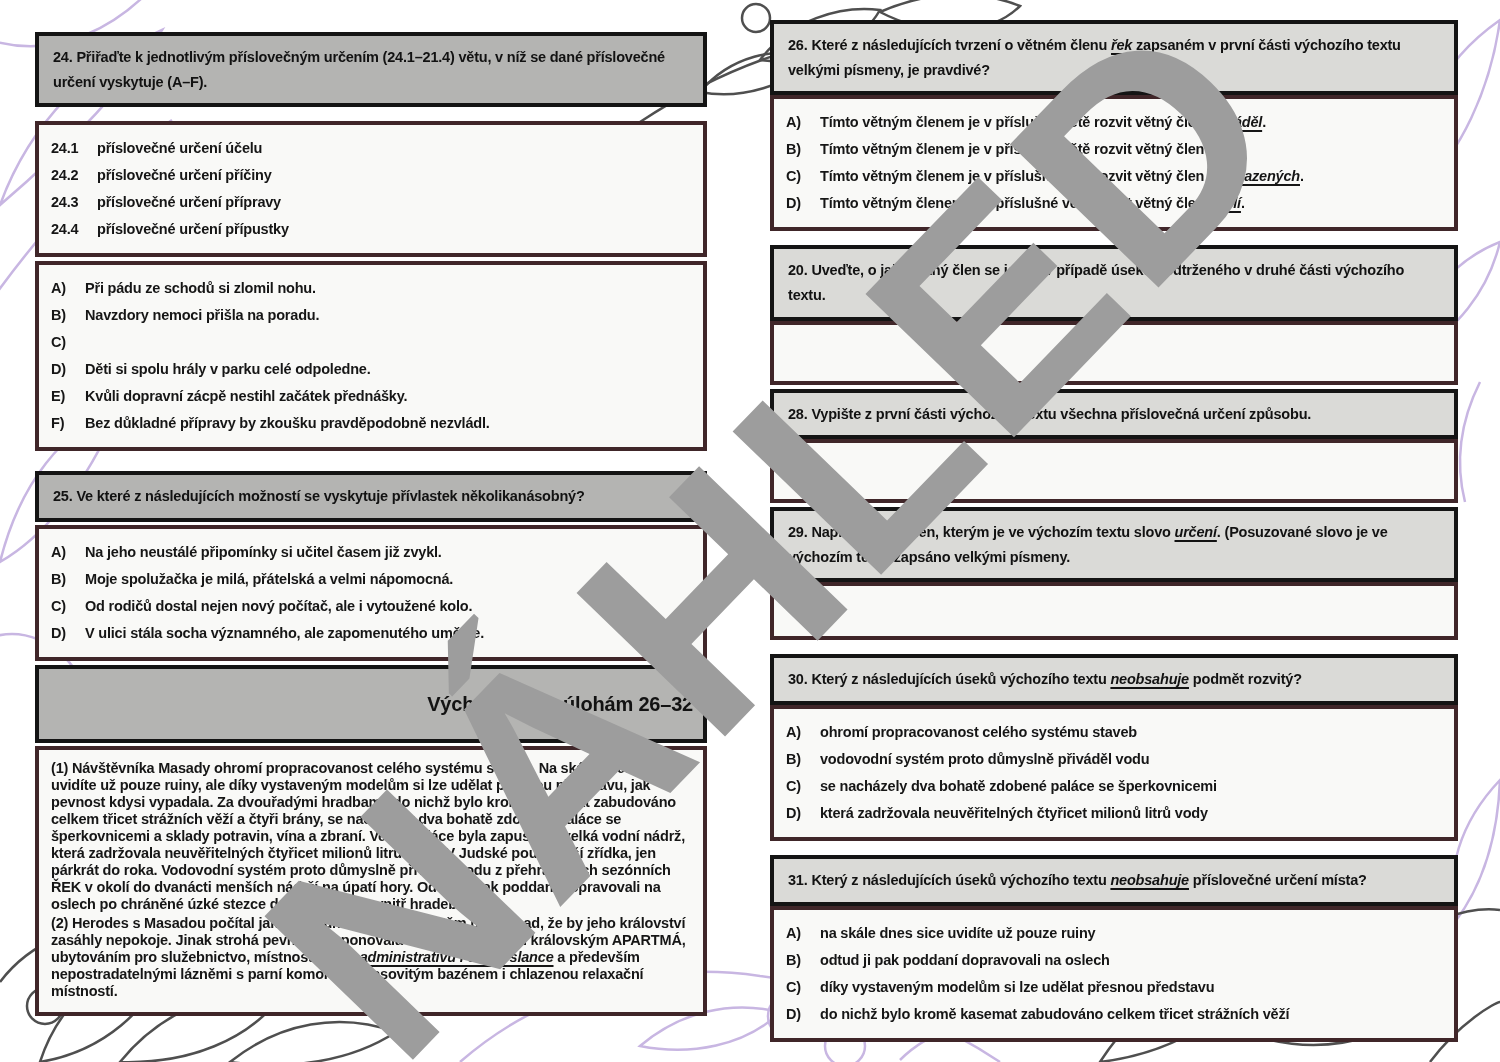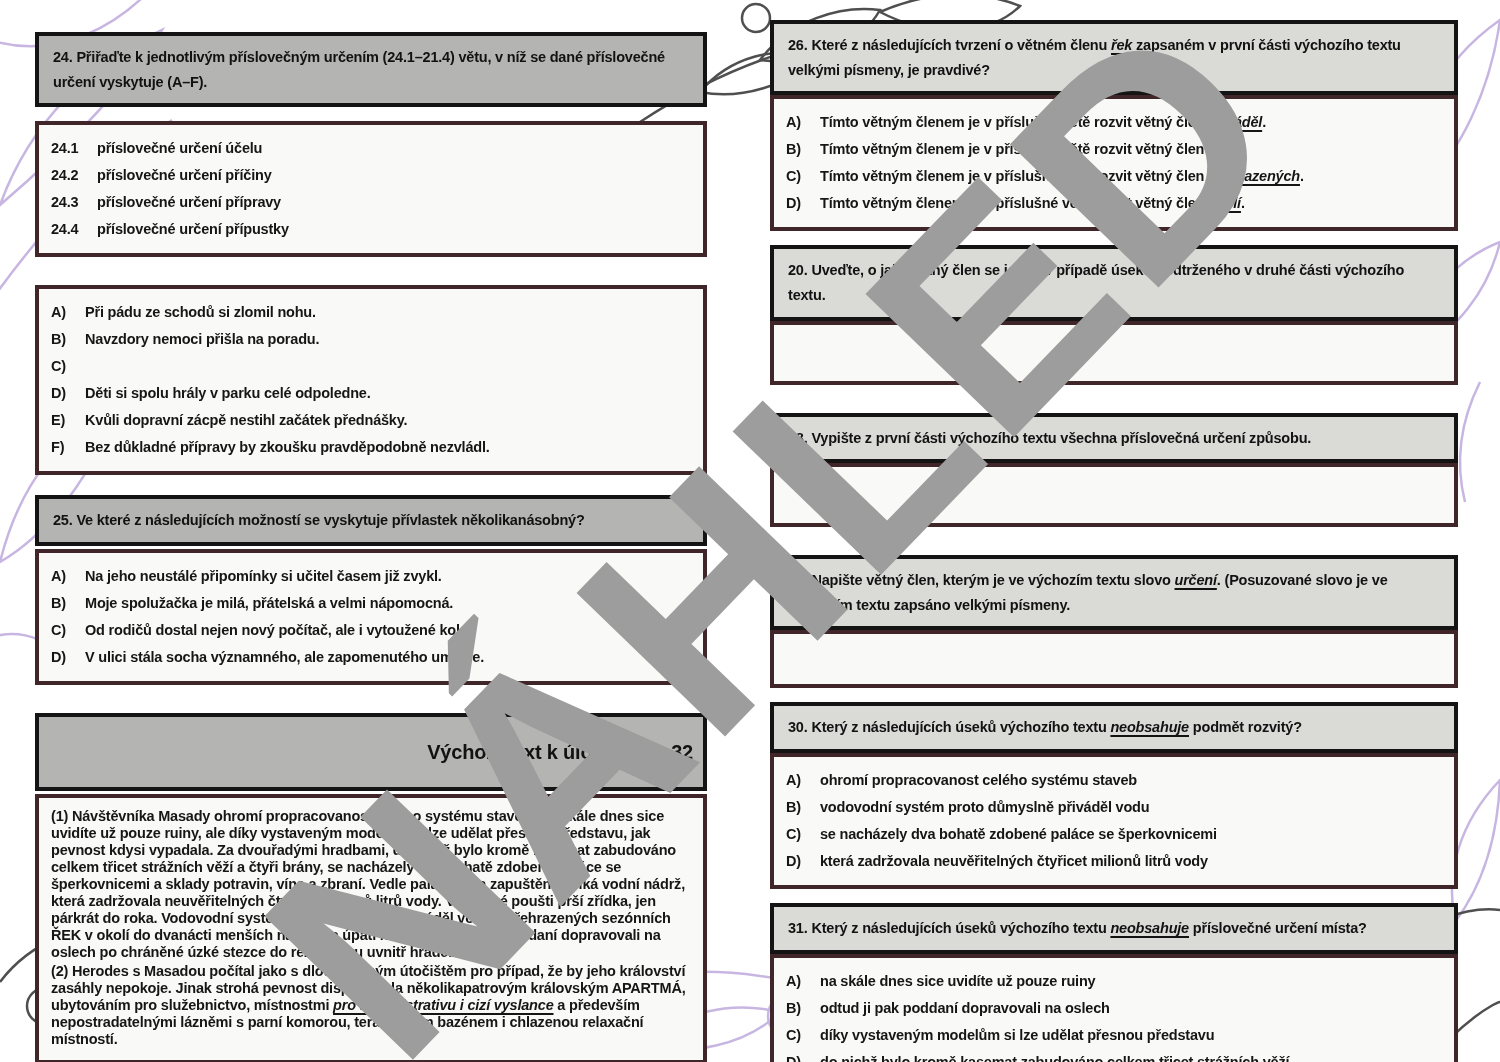--- a/index.html
+++ b/index.html
@@ -21,21 +21,21 @@
   .col.right .qheader{background:#dadad7;}
   .qheader.center{text-align:right;font-size:20px;padding:22px 10px;line-height:1.3;}
   .abox{
     background:#f9f9f7;border:4px solid #402629;
     padding:10px 12px;font-weight:700;font-size:14.5px;letter-spacing:-0.2px;
   }
   .abox.empty{padding:0;}
   .row{display:flex;line-height:27px;}
   .let{flex:0 0 34px;}
   .num{flex:0 0 46px;}
-  .mb14{margin-bottom:14px;} .mb12{margin-bottom:28px;} .mb20{margin-bottom:20px;}
+  .mb14{margin-bottom:14px;} .mb12{margin-bottom:4px;} .mb20{margin-bottom:20px;}
   .mb9{margin-bottom:3px;}
   .u{text-decoration:underline;text-decoration-thickness:2px;text-underline-offset:3px;font-style:italic;}
   .textbox p{margin:0 0 2px 0;line-height:17px;}
   .h56{height:56px;} .h50{height:50px;}
   .watermark{
     position:absolute;left:775px;top:535px;z-index:50;
     transform:translate(-50%,-50%) rotate(-46deg);
     font-size:300px;font-weight:700;color:#9d9d9d;letter-spacing:8px;
     white-space:nowrap;line-height:1;user-select:none;
   }

